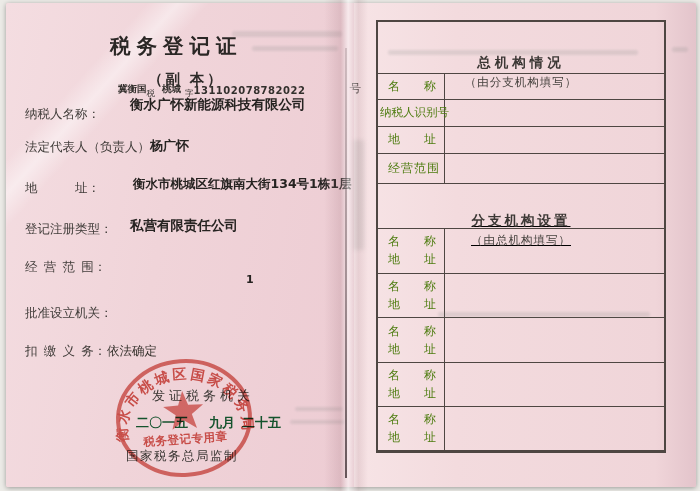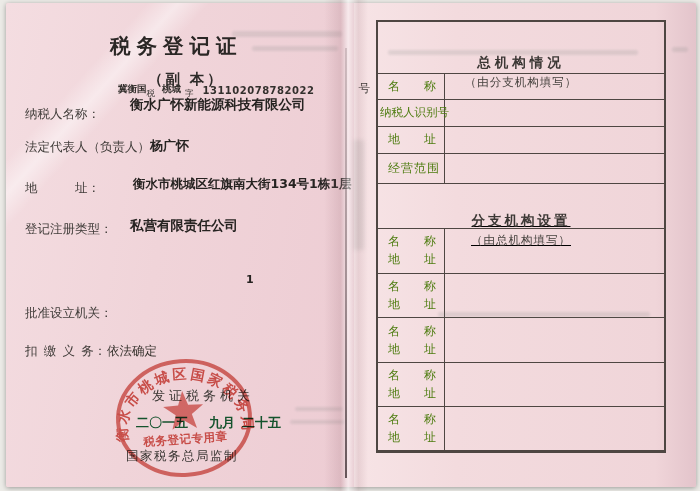--- a/index.html
+++ b/index.html
@@ -73,36 +73,37 @@
   </div>
 
   <div class="abs title" style="left:110px;top:32px;">税务登记证</div>
   <div class="abs subtitle" style="left:148px;top:64px;margin-top:6px;">（副 本）</div>
 
   <div class="abs serial" style="left:118px;top:81px;align-items:flex-end;">
     <span class="big">冀衡国</span>
     <span class="sub">税</span>
     <span class="big" style="margin-left:7px;">桃城</span>
     <span class="sub" style="margin-left:4px;">字</span>
-    <span class="num" style="margin-left:9px;">131102078782022</span>
+    <span class="num" style="">131102078782022</span>
     <span class="suffix" style="margin-left:44px;">号</span>
   </div>
 
   <div class="abs lbl" style="left:25px;top:106px;">纳税人名称：</div>
   <div class="abs val" style="left:130px;top:96px;font-size:13.5px;">衡水广怀新能源科技有限公司</div>
 
   <div class="abs lbl" style="left:25px;top:139px;">法定代表人（负责人）：</div>
   <div class="abs val" style="left:150px;top:137px;">杨广怀</div>
 
   <div class="abs lbl" style="left:25px;top:180px;">地　　　址：</div>
   <div class="abs val" style="left:133px;top:176px;font-size:12.5px;">衡水市桃城区红旗南大街134号1栋1层</div>
 
   <div class="abs lbl" style="left:25px;top:221px;">登记注册类型：</div>
   <div class="abs val" style="left:130px;top:217px;font-size:13.5px;">私营有限责任公司</div>
 
+  <div class="abs lbl" style="left:25px;top:259px;">经  营  范  围：</div>
   <div class="abs val" style="left:246px;top:273px;font-size:11px;">1</div>
 
   <div class="abs lbl" style="left:25px;top:305px;">批准设立机关：</div>
 
   <div class="abs lbl" style="left:25px;top:343px;">扣  缴  义  务：</div>
   <div class="abs val serifv" style="left:107px;top:343px;">依法确定</div>
 
   <div class="abs issuer" style="left:152px;top:387px;">发证税务机关</div>
 
   <div class="abs dateline" style="left:136px;top:414px;">

